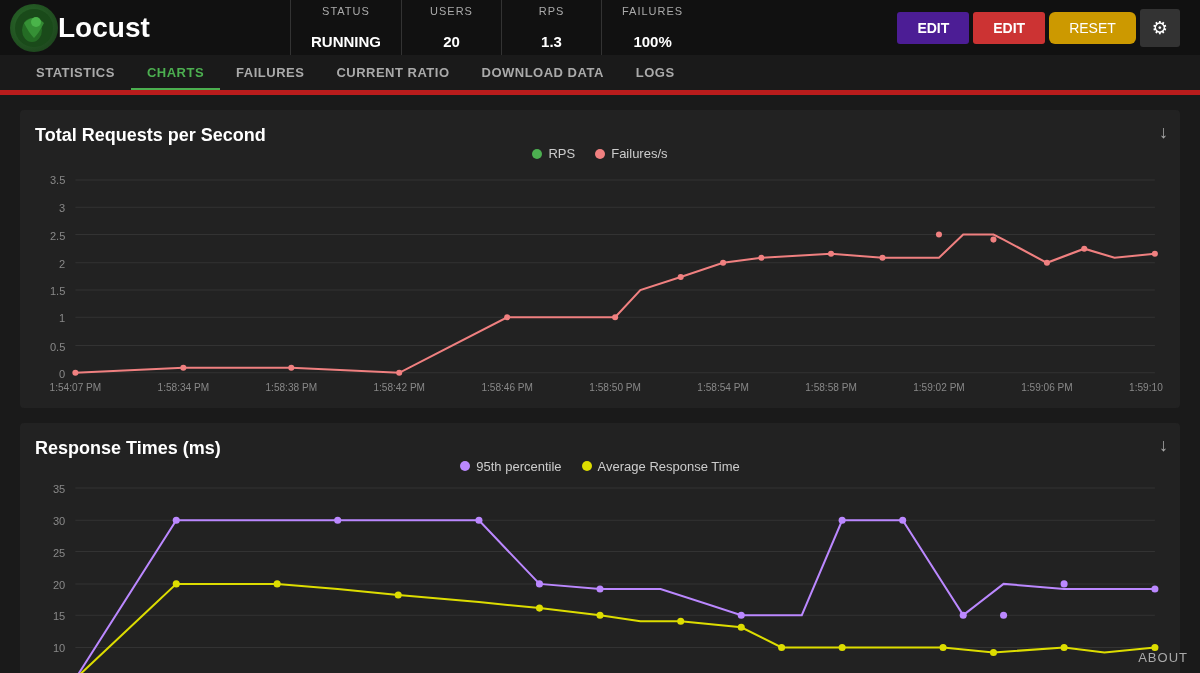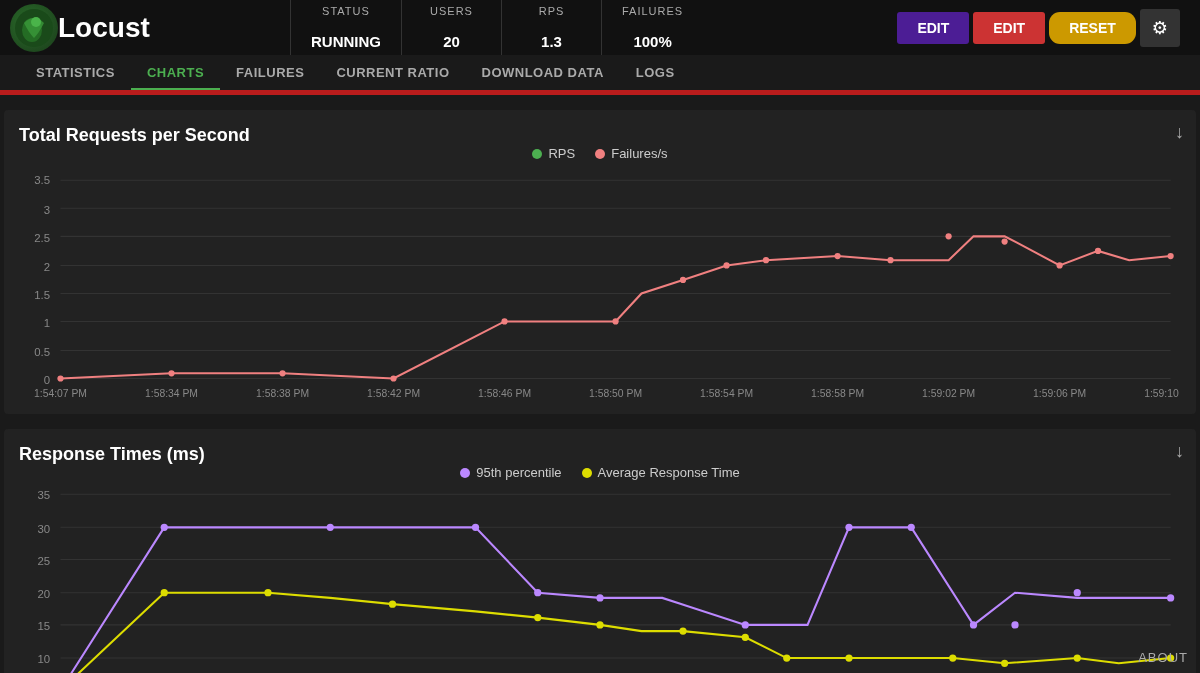--- a/index.html
+++ b/index.html
@@ -84,23 +84,23 @@
       font-weight: bold;
       cursor: pointer;
       border-radius: 3px;
     }
     .btn-reset {
       background: #cc9900;
       color: #fff;
       border: none;
       padding: 8px 20px;
       font-size: 14px;
-      font-weight: bold;
-      cursor: pointer;
-      border-radius: 11px;
+      font-weight: normal;
+      cursor: pointer;
+      border-radius: 6px;
     }
     .btn-settings {
       background: #333;
       color: #fff;
       border: none;
       padding: 8px 12px;
       font-size: 18px;
       cursor: pointer;
       border-radius: 3px;
     }
@@ -126,21 +126,21 @@
       text-transform: uppercase;
     }
     .nav-tab.active {
       color: #4caf50;
       border-bottom: 2px solid #4caf50;
     }
 
     
     .main {
       background: #1a1a1a;
-      padding: 15px 4px;
+      padding: 15px 20px;
       height: calc(673px - 95px);
       overflow-y: auto;
     }
 
     
     .chart-container {
       background: #222;
       border-radius: 4px;
       padding: 15px;
       margin-bottom: 15px;

